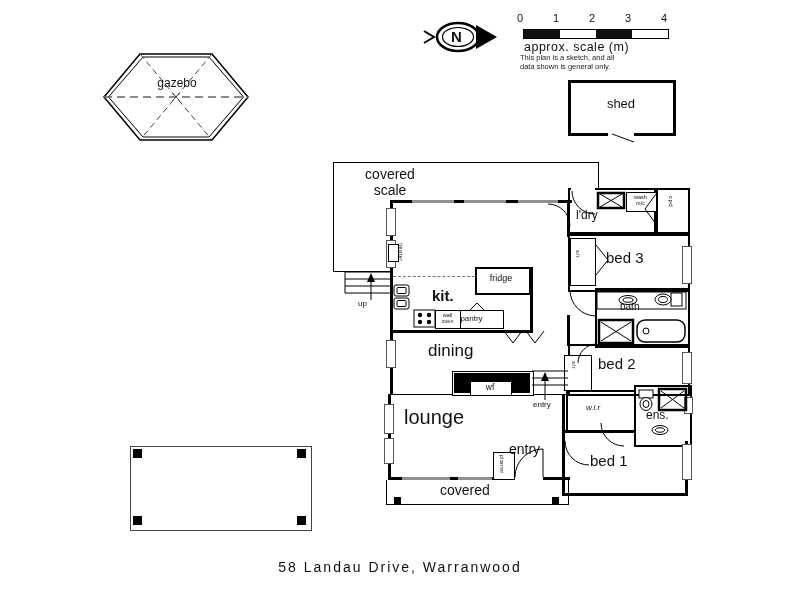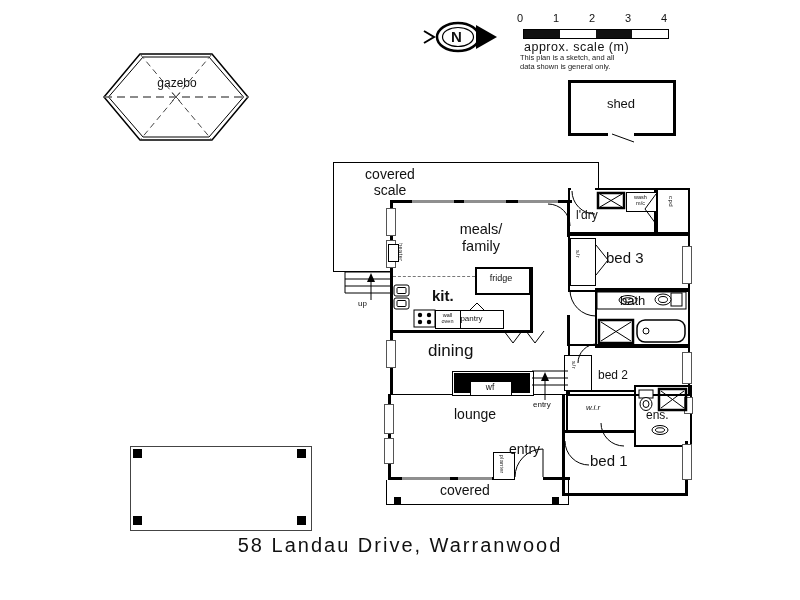--- a/index.html
+++ b/index.html
@@ -237,42 +237,38 @@
       <path d="M572,191 A23,23 0 0 0 595,214"></path>
       <path d="M570,290 A26,26 0 0 0 596,316"></path>
       <path d="M578,363 A19,19 0 0 1 597,344"></path>
       <path d="M601,423 A23,23 0 0 0 624,446"></path>
       <path d="M515,477 A28,28 0 0 1 543,449 L543,477"></path>
       <path d="M565,441 A24,24 0 0 0 589,465"></path>
       <path d="M612,134 L634,142"></path>
     </g>
   </svg>
 
-  <div class="lbl ctr two" style="left:428px;top:221px;width:106px;font-size:14.5px">
-    <span>meals/</span>
-    <span>family</span>
-  </div>
   <div class="lbl" style="left:576px;top:209px;font-size:12px">l'dry</div>
   <div class="vlbl" style="left:668px;top:196px;font-size:6px">cpd</div>
   <div class="vlbl" style="left:575px;top:250px;font-size:6px">s/r</div>
   <div class="lbl" style="left:606px;top:249px;font-size:15px">bed 3</div>
   <div class="lbl" style="left:432px;top:287px;font-size:15px;font-weight:bold">kit.</div>
-  <div class="lbl" style="left:620px;top:294px;font-size:13px">bath</div>
+  <div class="lbl" style="left:620px;top:301px;font-size:10px">bath</div>
   <div class="lbl" style="left:428px;top:341px;font-size:17px">dining</div>
-  <div class="lbl" style="left:598px;top:369px;font-size:12px">bed 2</div>
+  <div class="lbl" style="left:598px;top:355px;font-size:15px">bed 2</div>
   <div class="vlbl" style="left:571px;top:361px;font-size:6px">s/r</div>
   <div class="lbl" style="left:533px;top:400px;font-size:8px">entry</div>
-  <div class="lbl" style="left:454px;top:406px;font-size:14px">lounge</div>
+  <div class="lbl" style="left:404px;top:406px;font-size:20px">lounge</div>
   <div class="lbl" style="left:586px;top:403px;font-size:8px;font-style:italic">w.i.r</div>
   <div class="lbl" style="left:646px;top:409px;font-size:12px">ens.</div>
   <div class="lbl" style="left:509px;top:441px;font-size:14px">entry</div>
   <div class="lbl" style="left:590px;top:452px;font-size:15px">bed 1</div>
   <div class="lbl" style="left:440px;top:482px;font-size:14px">covered</div>
 
   <div class="abs" style="left:130px;top:446px;width:180px;height:83px;border:1px solid #444"></div>
   <div class="wall" style="left:133px;top:449px;width:9px;height:9px"></div>
   <div class="wall" style="left:297px;top:449px;width:9px;height:9px"></div>
   <div class="wall" style="left:133px;top:516px;width:9px;height:9px"></div>
   <div class="wall" style="left:297px;top:516px;width:9px;height:9px"></div>
 
-  <div class="lbl ctr" style="left:0;top:534px;width:800px;font-size:20px;letter-spacing:2px">58 Landau Drive, Warranwood</div>
+  <div class="lbl ctr" style="left:0;top:559px;width:800px;font-size:14px;letter-spacing:2px">58 Landau Drive, Warranwood</div>
 
 </div>
 
 </body></html>

